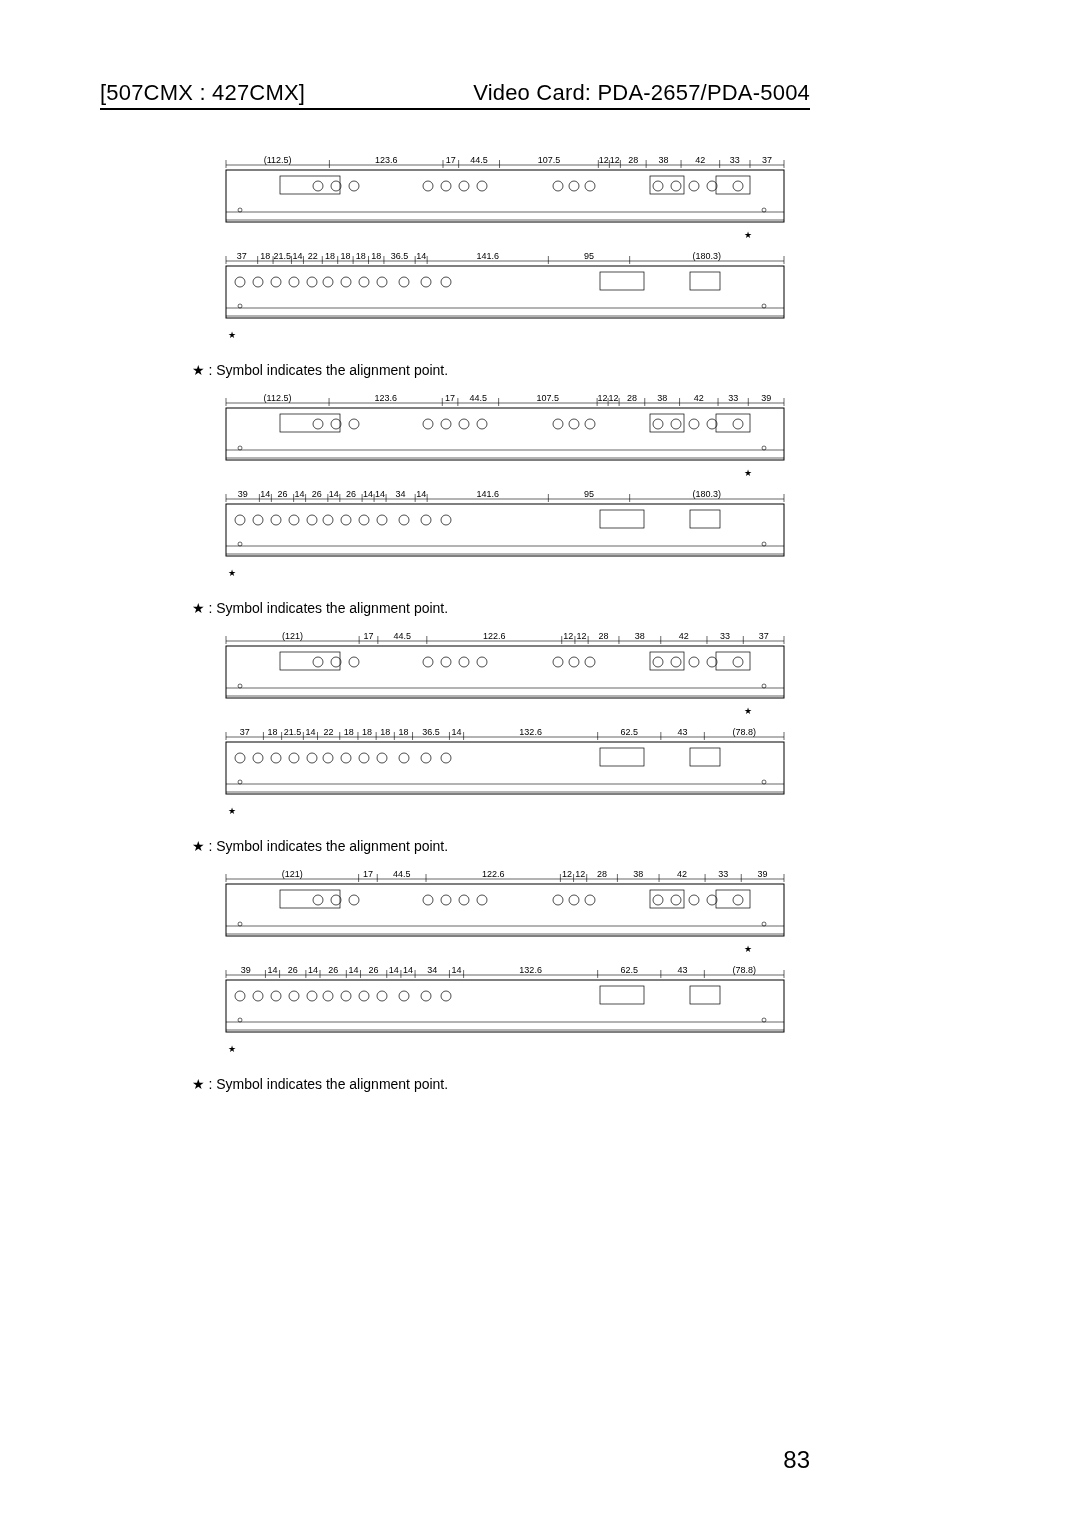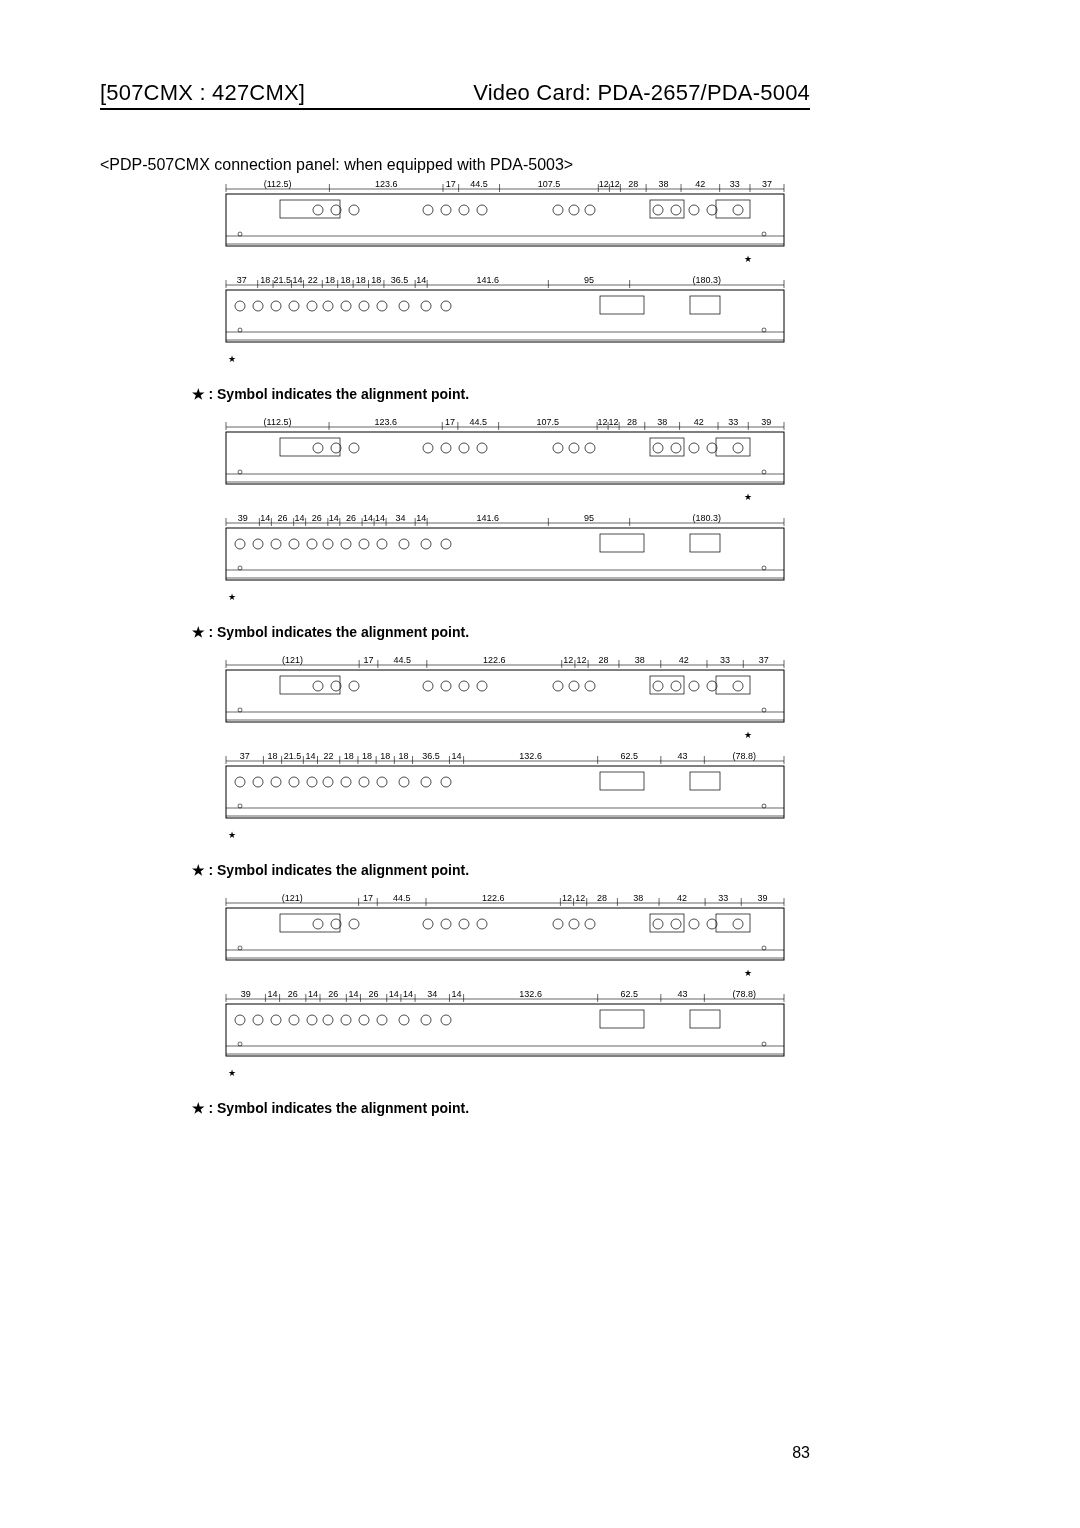--- a/index.html
+++ b/index.html
@@ -33,46 +33,45 @@
   .figwrap {
     margin-left: 120px;
     margin-bottom: 4px;
   }
   svg.fig {
     display: block;
     width: 570px;
   }
   .note {
     font-size: 14px;
-    font-weight: bold;
+    font-weight: normal;
     margin: 6px 0 16px 92px;
   }
   .note .star { font-family: Arial; }
   .pagenum {
     position: absolute;
     right: 90px;
-    bottom: 66px;
-    font-size: 16px;
+    bottom: 54px;
+    font-size: 24px;
   }
   
   .svgdim { font: 9px Arial; }
 </style>
 </head>
 <body>
 
 <div class="page">
 
   <div class="hdr">
     <span>[507CMX : 427CMX]</span>
     <span>Video Card: PDA-2657/PDA-5004</span>
   </div>
 
   <div id="sections">
       <div>
-        <div class="section-title">&lt;PDP-507CMX connection panel: when equipped with PDA-5003&gt;</div>
         <div class="figwrap">
           <svg class="fig" viewBox="0 0 570 200" xmlns="http://www.w3.org/2000/svg">
             <line x1="6" y1="9" x2="564" y2="9" stroke="#000" stroke-width="0.6"></line>
             <line x1="6" y1="4" x2="6" y2="12" stroke="#000" stroke-width="0.6"></line>
             <text x="57.70070828529072" y="7" text-anchor="middle" class="svgdim">(112.5)</text>
             <line x1="109.40141657058145" y1="4" x2="109.40141657058145" y2="12" stroke="#000" stroke-width="0.6"></line>
             <text x="166.20326140668752" y="7" text-anchor="middle" class="svgdim">123.6</text>
             <line x1="223.0051062427936" y1="4" x2="223.0051062427936" y2="12" stroke="#000" stroke-width="0.6"></line>
             <text x="230.81765771701532" y="7" text-anchor="middle" class="svgdim">17</text>
             <line x1="238.63020919123701" y1="4" x2="238.63020919123701" y2="12" stroke="#000" stroke-width="0.6"></line>

